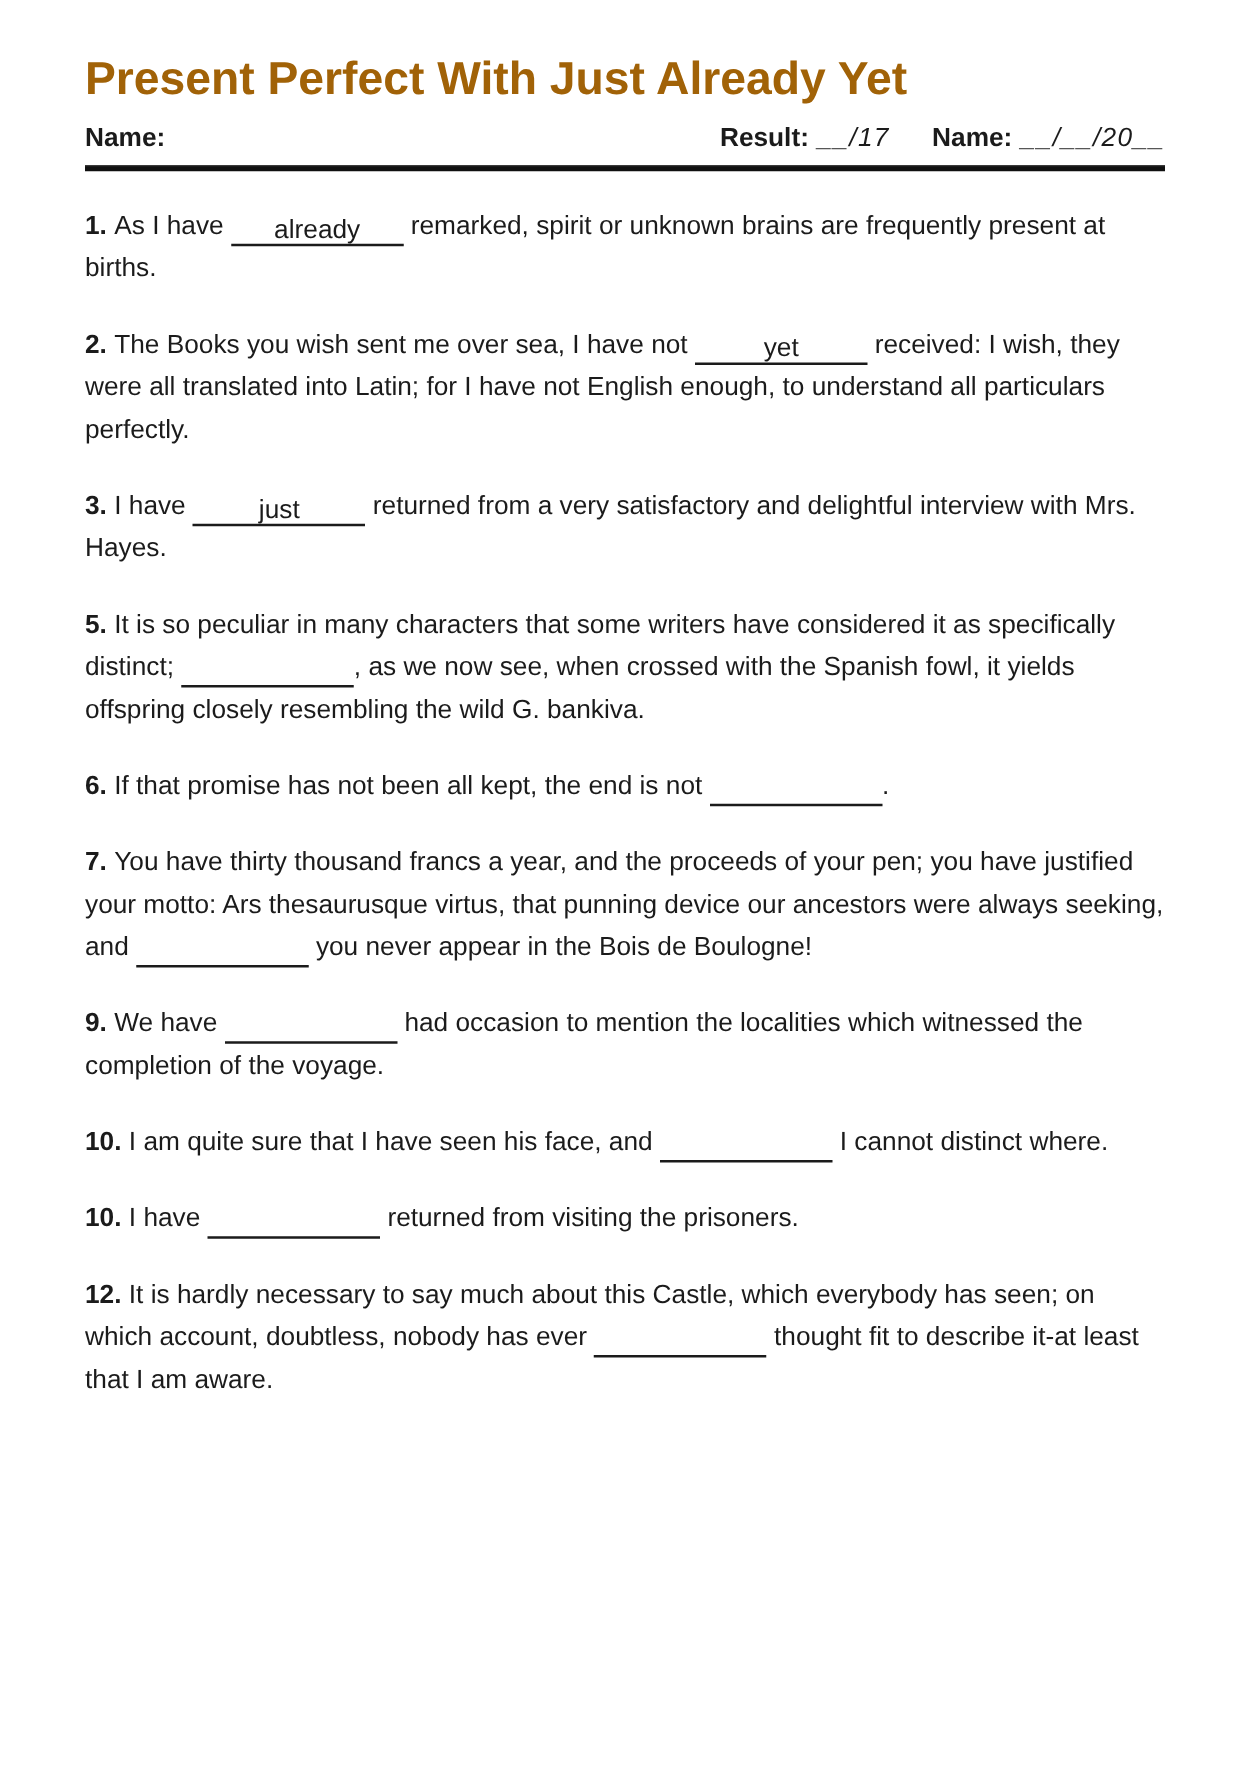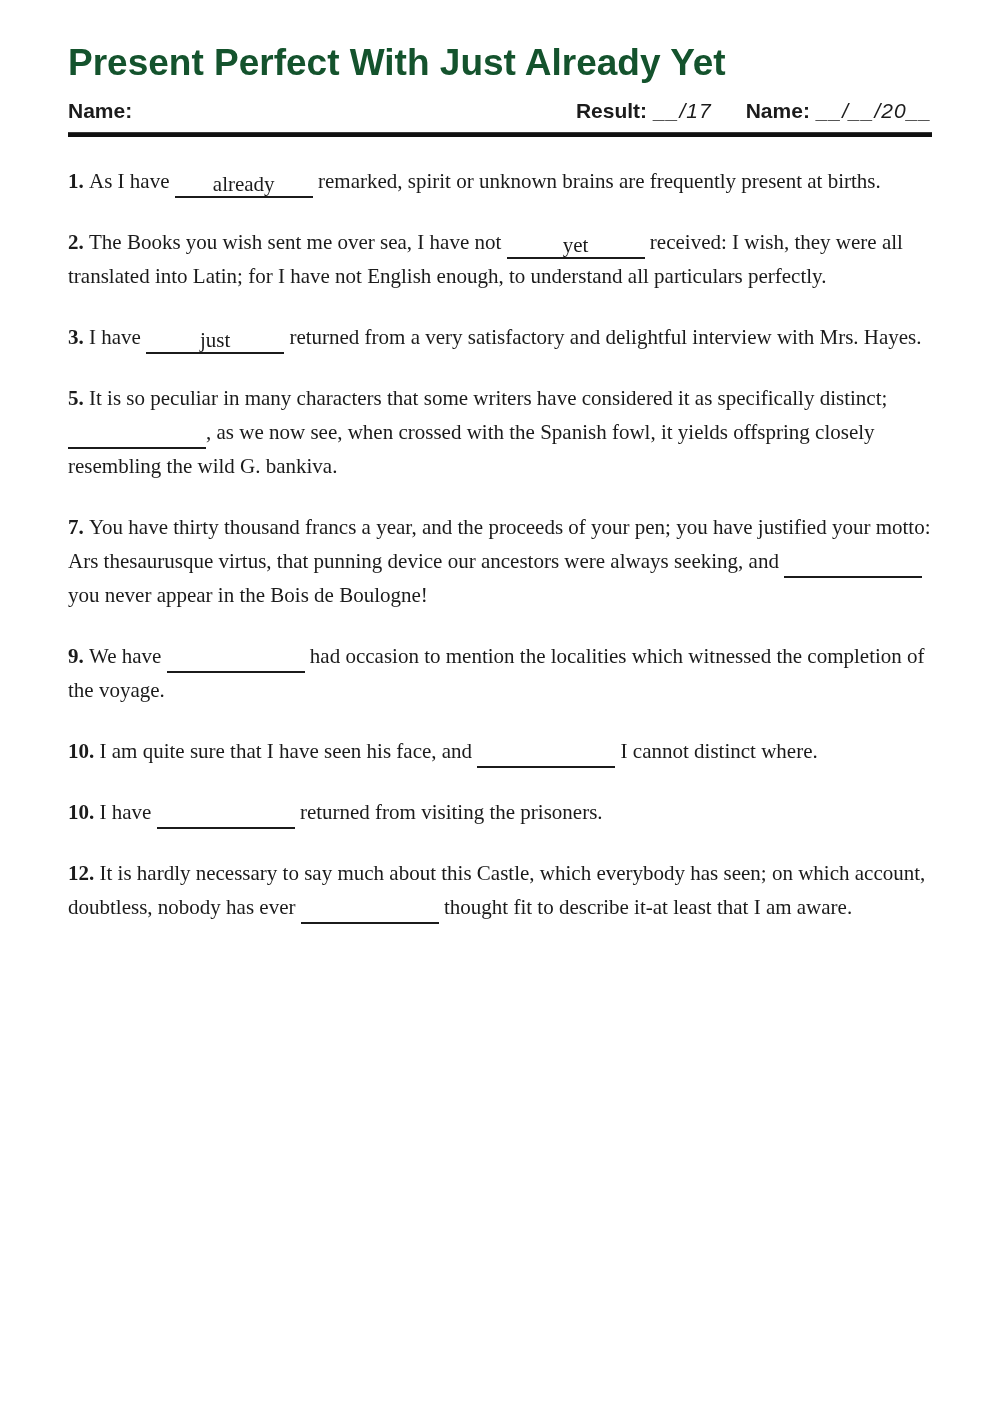--- a/index.html
+++ b/index.html
@@ -16,21 +16,21 @@
   }
   .page {
     padding: 42px 68px 0 68px;
     box-sizing: border-box;
   }
   .title {
     font-size: 37px;
     font-weight: bold;
     line-height: 1.15;
     margin: 0 0 12px 0;
-    color: #14532d;
+    color: #a16207;
   }
   .meta-row {
     display: flex;
     justify-content: space-between;
     align-items: baseline;
     font-size: 21px;
     margin: 14px 0 9px 0;
   }
   .bold { font-weight: bold; }
   .meta-value { margin-left: 7px; letter-spacing: 1px; font-style: italic; }
@@ -38,21 +38,20 @@
   .rule {
     height: 4px;
     background: #101010;
     border-top: 1px solid #3a3a3a;
   }
   .items { margin-top: 2px; }
   .item {
     font-size: 21px;
     line-height: 34px;
     margin: 27px 0 0 0;
-    font-family: Liberation Serif, serif;
   }
   .item-number { font-weight: bold; }
   .blank {
     display: inline-block;
     min-width: 138px;
     padding: 0 4px;
     box-sizing: border-box;
     border-bottom: 2px solid #1b1b1b;
     text-align: center;
     line-height: 23px;
@@ -76,19 +75,20 @@
     </div>
   </div>
 
   <div class="rule"></div>
 
   <div class="items" id="items">
       <p class="item"><span class="item-number">1. </span><span>As I have </span><span class="blank">already</span><span> remarked, spirit or unknown brains are frequently present at births.</span></p>
       <p class="item"><span class="item-number">2. </span><span>The Books you wish sent me over sea, I have not </span><span class="blank">yet</span><span> received: I wish, they were all translated into Latin; for I have not English enough, to understand all particulars perfectly.</span></p>
       <p class="item"><span class="item-number">3. </span><span>I have </span><span class="blank">just</span><span> returned from a very satisfactory and delightful interview with Mrs. Hayes.</span></p>
       <p class="item"><span class="item-number">5. </span><span>It is so peculiar in many characters that some writers have considered it as specifically distinct; </span><span class="blank">&nbsp;</span><span>, as we now see, when crossed with the Spanish fowl, it yields offspring closely resembling the wild G. bankiva.</span></p>
+      <p class="item"><span class="item-number">6. </span><span>If that promise has not been all kept, the end is not </span><span class="blank">&nbsp;</span><span>.</span></p>
       <p class="item"><span class="item-number">7. </span><span>You have thirty thousand francs a year, and the proceeds of your pen; you have justified your motto: Ars thesaurusque virtus, that punning device our ancestors were always seeking, and </span><span class="blank">&nbsp;</span><span> you never appear in the Bois de Boulogne!</span></p>
       <p class="item"><span class="item-number">9. </span><span>We have </span><span class="blank">&nbsp;</span><span> had occasion to mention the localities which witnessed the completion of the voyage.</span></p>
       <p class="item"><span class="item-number">10. </span><span>I am quite sure that I have seen his face, and </span><span class="blank">&nbsp;</span><span> I cannot distinct where.</span></p>
       <p class="item"><span class="item-number">10. </span><span>I have </span><span class="blank">&nbsp;</span><span> returned from visiting the prisoners.</span></p>
       <p class="item"><span class="item-number">12. </span><span>It is hardly necessary to say much about this Castle, which everybody has seen; on which account, doubtless, nobody has ever </span><span class="blank">&nbsp;</span><span> thought fit to describe it-at least that I am aware.</span></p>
     </div>
 </div>
 
 </body></html>

